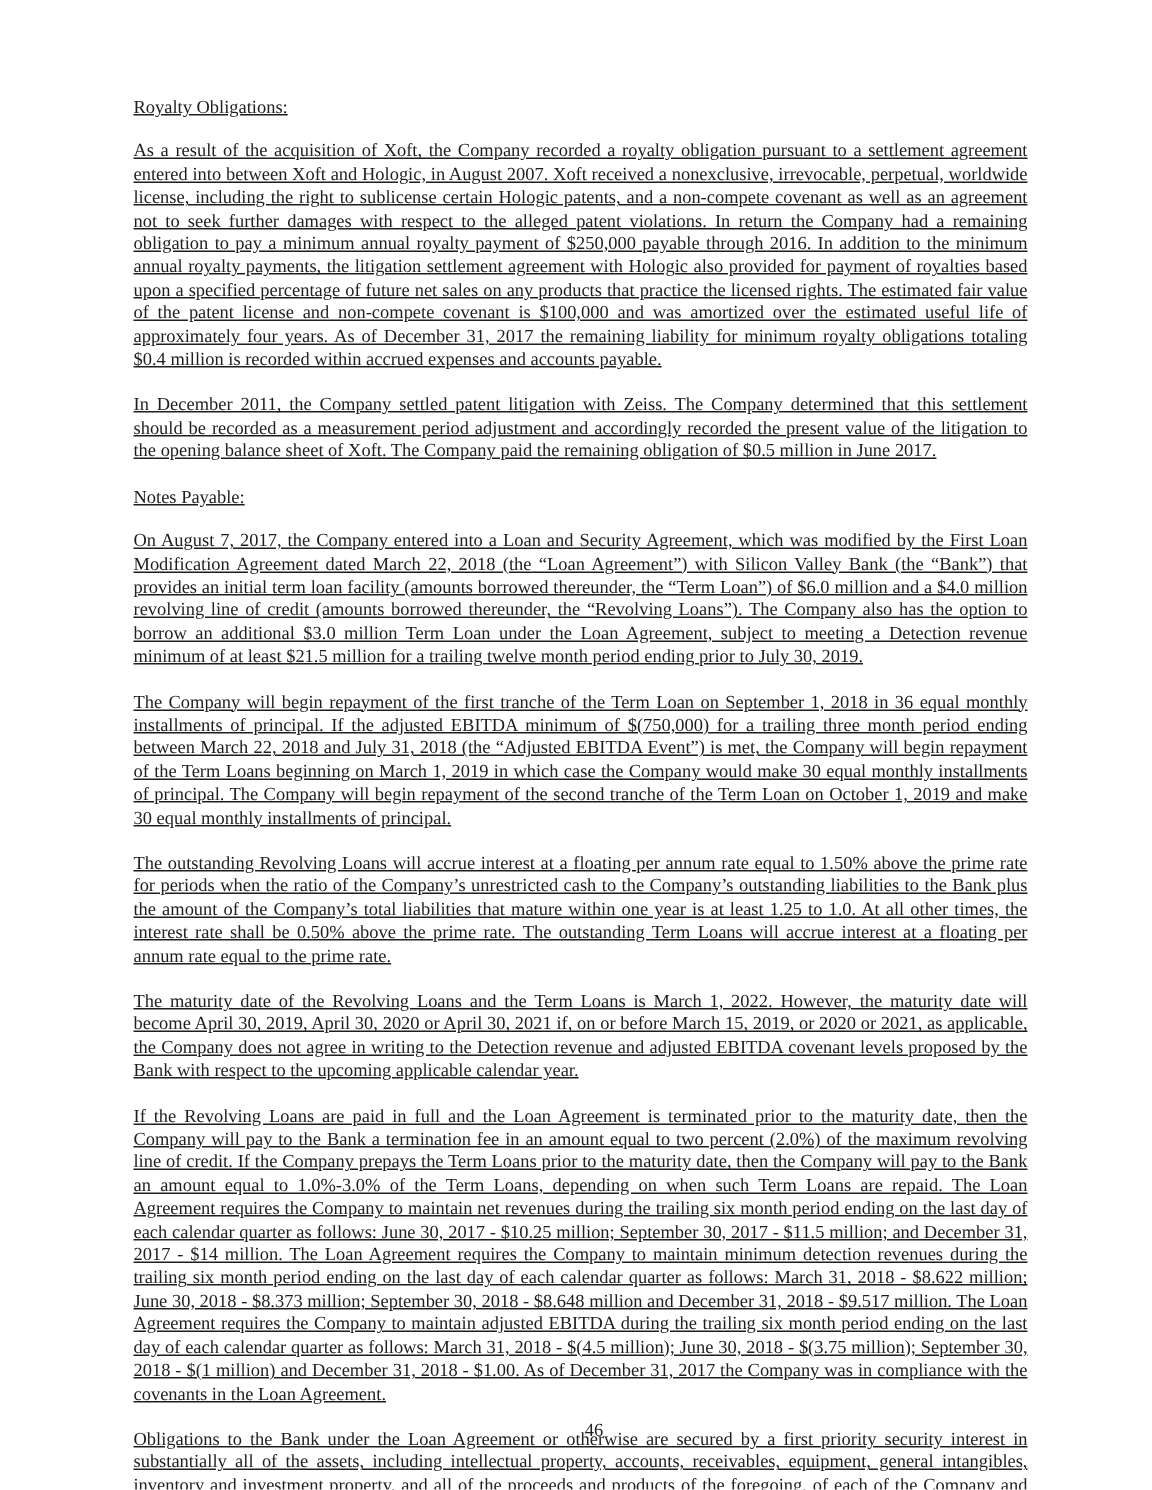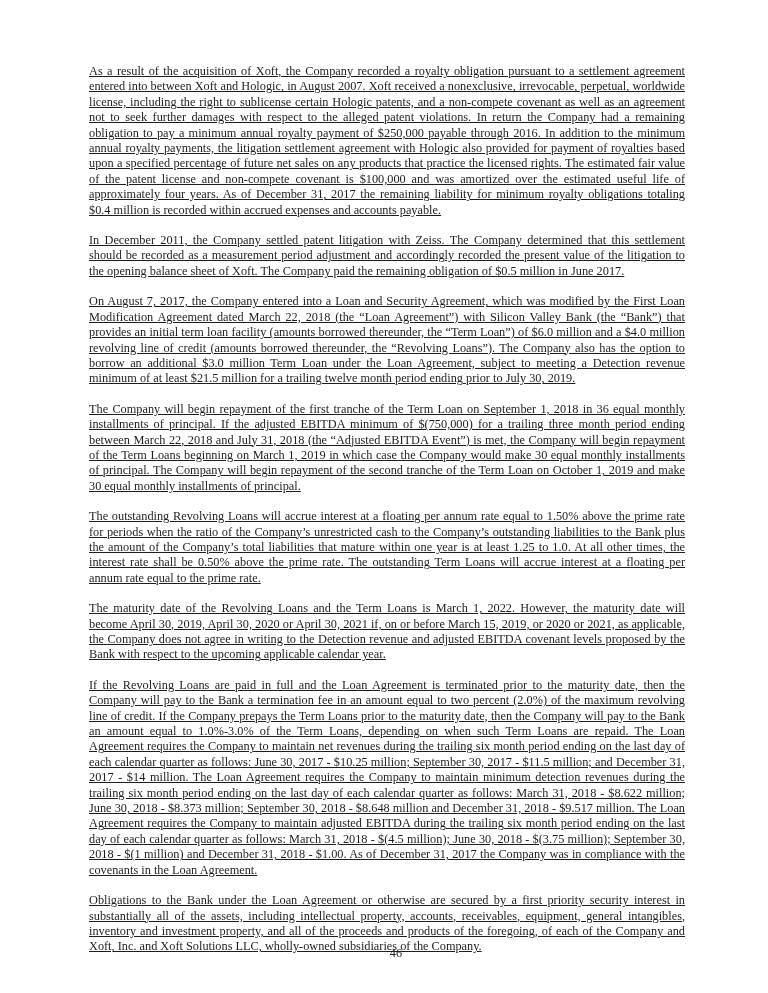--- a/index.html
+++ b/index.html
@@ -15,23 +15,25 @@
     .page-number {
       position: absolute; left: 0; width: 768px; top: 946px;
       text-align: center; font-family: "Liberation Serif", serif;
       font-size: 12.3px; color: #1e1e1e; margin-left: 12px;
     }
   </style>
 </head>
 <body>
 
 <div class="page">
+  <div class="heading">Royalty Obligations:</div>
   <p>As a result of the acquisition of Xoft, the Company recorded a royalty obligation pursuant to a settlement agreement entered into between Xoft and Hologic, in August 2007. Xoft received a nonexclusive, irrevocable, perpetual, worldwide license, including the right to sublicense certain Hologic patents, and a non-compete covenant as well as an agreement not to seek further damages with respect to the alleged patent violations. In return the Company had a remaining obligation to pay a minimum annual royalty payment of $250,000 payable through 2016. In addition to the minimum annual royalty payments, the litigation settlement agreement with Hologic also provided for payment of royalties based upon a specified percentage of future net sales on any products that practice the licensed rights. The estimated fair value of the patent license and non-compete covenant is $100,000 and was amortized over the estimated useful life of approximately four years. As of December 31, 2017 the remaining liability for minimum royalty obligations totaling $0.4 million is recorded within accrued expenses and accounts payable.</p>
   <p>In December 2011, the Company settled patent litigation with Zeiss. The Company determined that this settlement should be recorded as a measurement period adjustment and accordingly recorded the present value of the litigation to the opening balance sheet of Xoft. The Company paid the remaining obligation of $0.5 million in June 2017.</p>
 
+  <div class="heading">Notes Payable:</div>
   <p>On August 7, 2017, the Company entered into a Loan and Security Agreement, which was modified by the First Loan Modification Agreement dated March 22, 2018 (the “Loan Agreement”) with Silicon Valley Bank (the “Bank”) that provides an initial term loan facility (amounts borrowed thereunder, the “Term Loan”) of $6.0 million and a $4.0 million revolving line of credit (amounts borrowed thereunder, the “Revolving Loans”). The Company also has the option to borrow an additional $3.0 million Term Loan under the Loan Agreement, subject to meeting a Detection revenue minimum of at least $21.5 million for a trailing twelve month period ending prior to July 30, 2019.</p>
   <p>The Company will begin repayment of the first tranche of the Term Loan on September 1, 2018 in 36 equal monthly installments of principal. If the adjusted EBITDA minimum of $(750,000) for a trailing three month period ending between March 22, 2018 and July 31, 2018 (the “Adjusted EBITDA Event”) is met, the Company will begin repayment of the Term Loans beginning on March 1, 2019 in which case the Company would make 30 equal monthly installments of principal. The Company will begin repayment of the second tranche of the Term Loan on October 1, 2019 and make 30 equal monthly installments of principal.</p>
   <p>The outstanding Revolving Loans will accrue interest at a floating per annum rate equal to 1.50% above the prime rate for periods when the ratio of the Company’s unrestricted cash to the Company’s outstanding liabilities to the Bank plus the amount of the Company’s total liabilities that mature within one year is at least 1.25 to 1.0. At all other times, the interest rate shall be 0.50% above the prime rate. The outstanding Term Loans will accrue interest at a floating per annum rate equal to the prime rate.</p>
   <p>The maturity date of the Revolving Loans and the Term Loans is March 1, 2022. However, the maturity date will become April 30, 2019, April 30, 2020 or April 30, 2021 if, on or before March 15, 2019, or 2020 or 2021, as applicable, the Company does not agree in writing to the Detection revenue and adjusted EBITDA covenant levels proposed by the Bank with respect to the upcoming applicable calendar year.</p>
   <p>If the Revolving Loans are paid in full and the Loan Agreement is terminated prior to the maturity date, then the Company will pay to the Bank a termination fee in an amount equal to two percent (2.0%) of the maximum revolving line of credit. If the Company prepays the Term Loans prior to the maturity date, then the Company will pay to the Bank an amount equal to 1.0%-3.0% of the Term Loans, depending on when such Term Loans are repaid. The Loan Agreement requires the Company to maintain net revenues during the trailing six month period ending on the last day of each calendar quarter as follows: June 30, 2017 - $10.25 million; September 30, 2017 - $11.5 million; and December 31, 2017 - $14 million. The Loan Agreement requires the Company to maintain minimum detection revenues during the trailing six month period ending on the last day of each calendar quarter as follows: March 31, 2018 - $8.622 million; June 30, 2018 - $8.373 million; September 30, 2018 - $8.648 million and December 31, 2018 - $9.517 million. The Loan Agreement requires the Company to maintain adjusted EBITDA during the trailing six month period ending on the last day of each calendar quarter as follows: March 31, 2018 - $(4.5 million); June 30, 2018 - $(3.75 million); September 30, 2018 - $(1 million) and December 31, 2018 - $1.00. As of December 31, 2017 the Company was in compliance with the covenants in the Loan Agreement.</p>
   <p>Obligations to the Bank under the Loan Agreement or otherwise are secured by a first priority security interest in substantially all of the assets, including intellectual property, accounts, receivables, equipment, general intangibles, inventory and investment property, and all of the proceeds and products of the foregoing, of each of the Company and Xoft, Inc. and Xoft Solutions LLC, wholly-owned subsidiaries of the Company.</p>
 </div>
 
 <div class="page-number">46</div>
 

